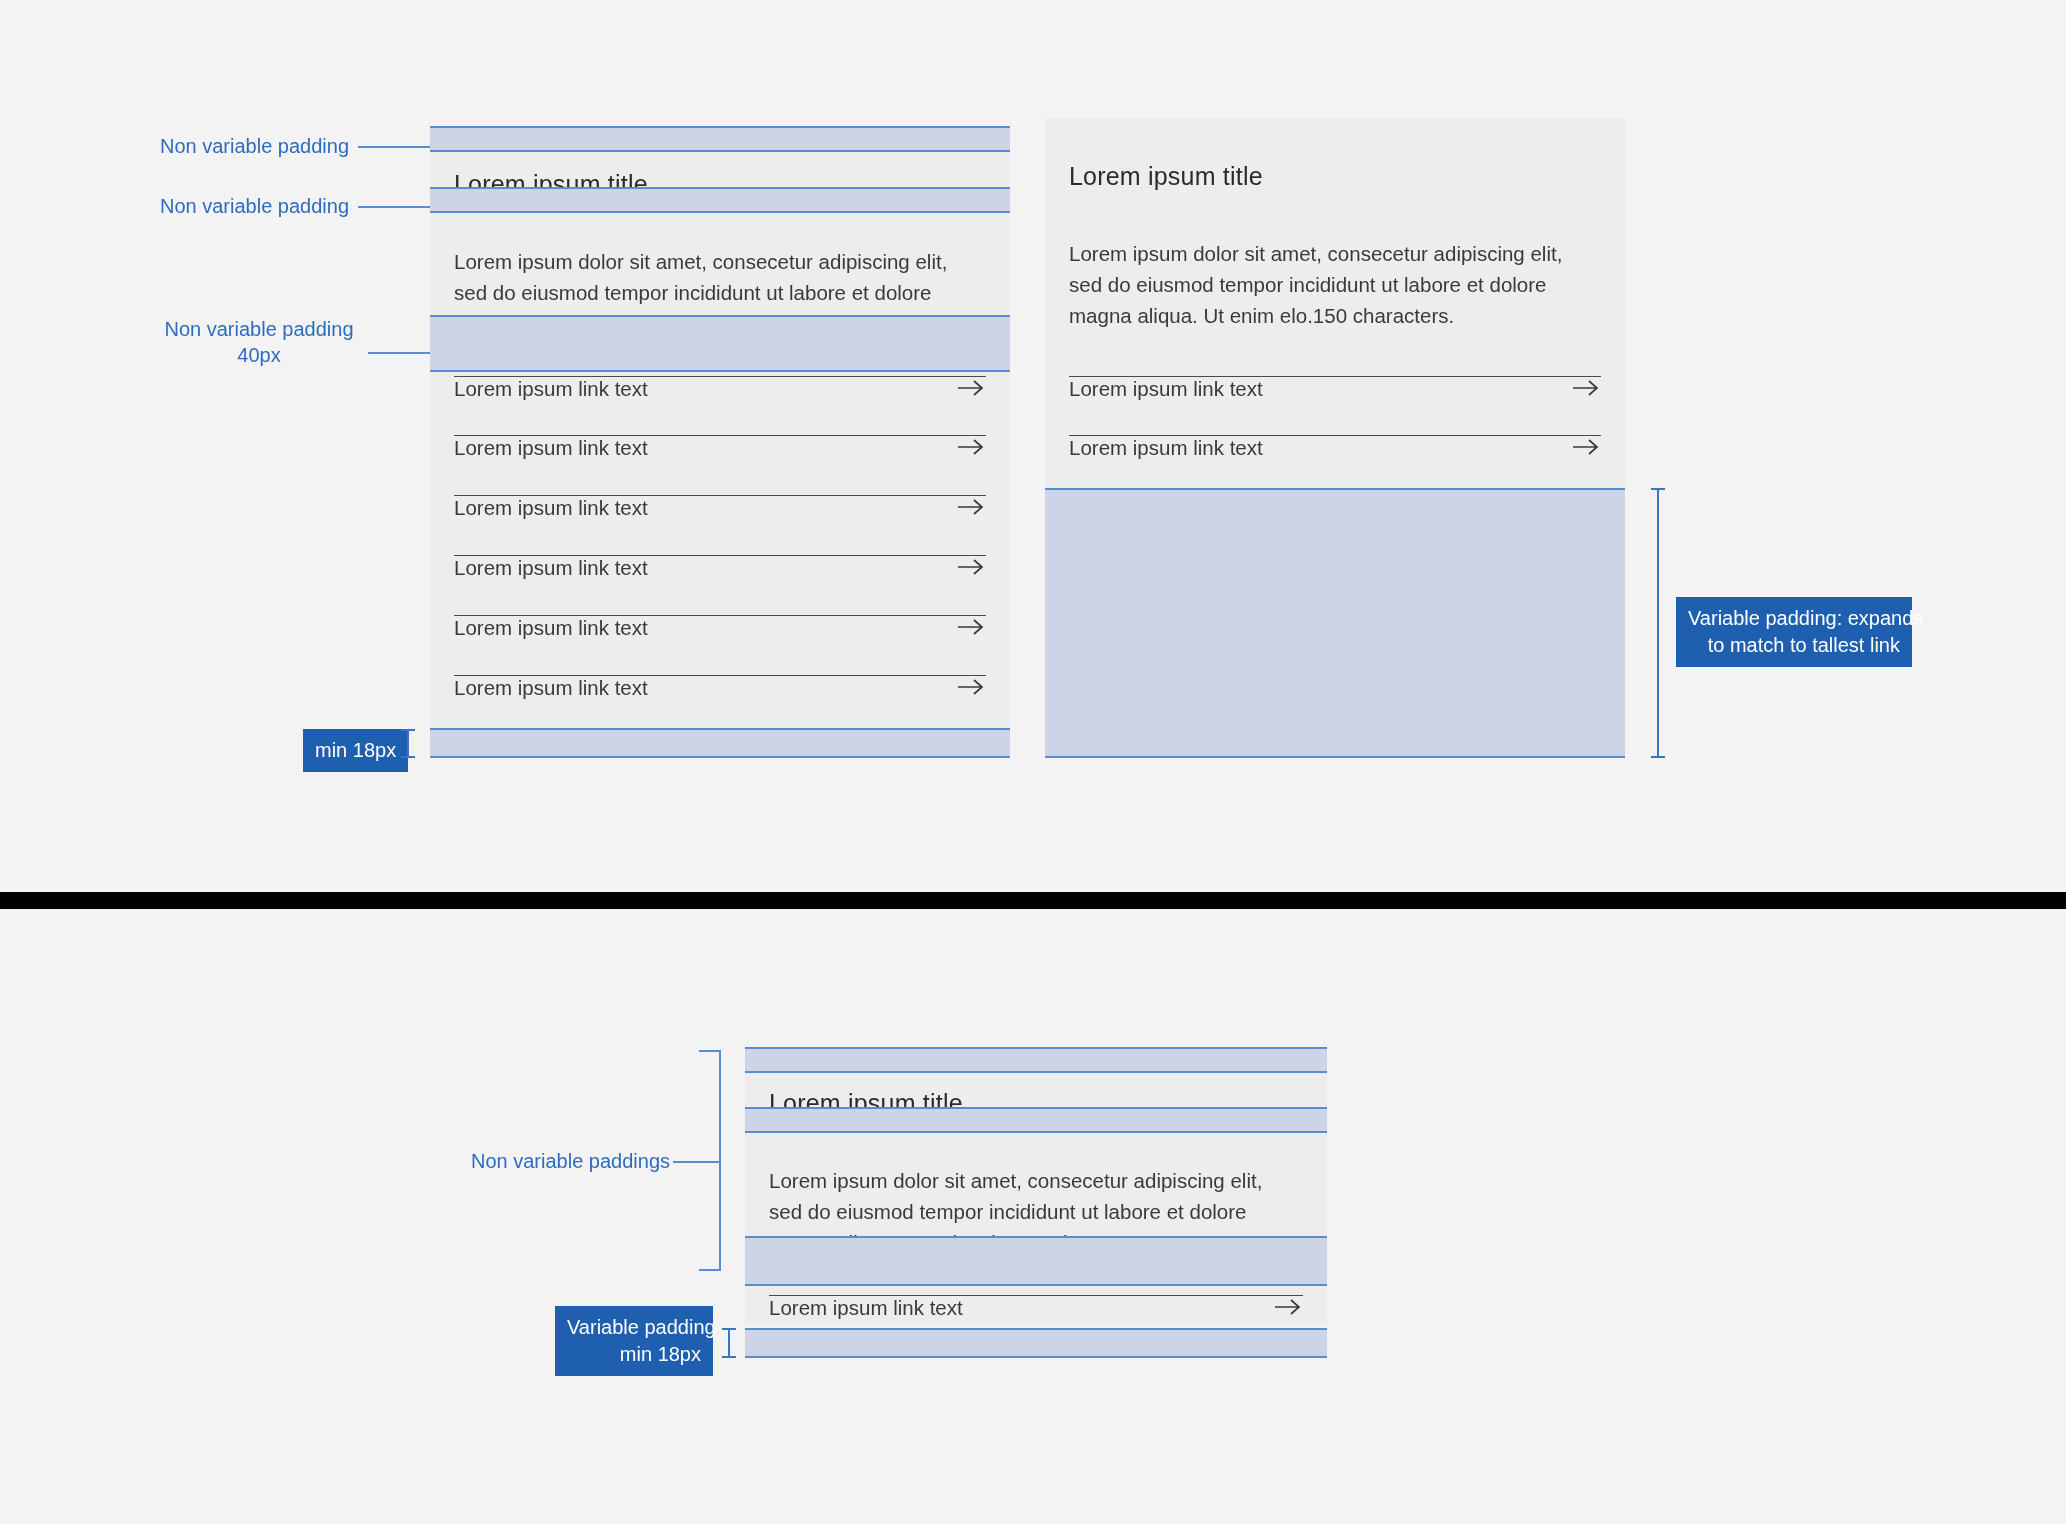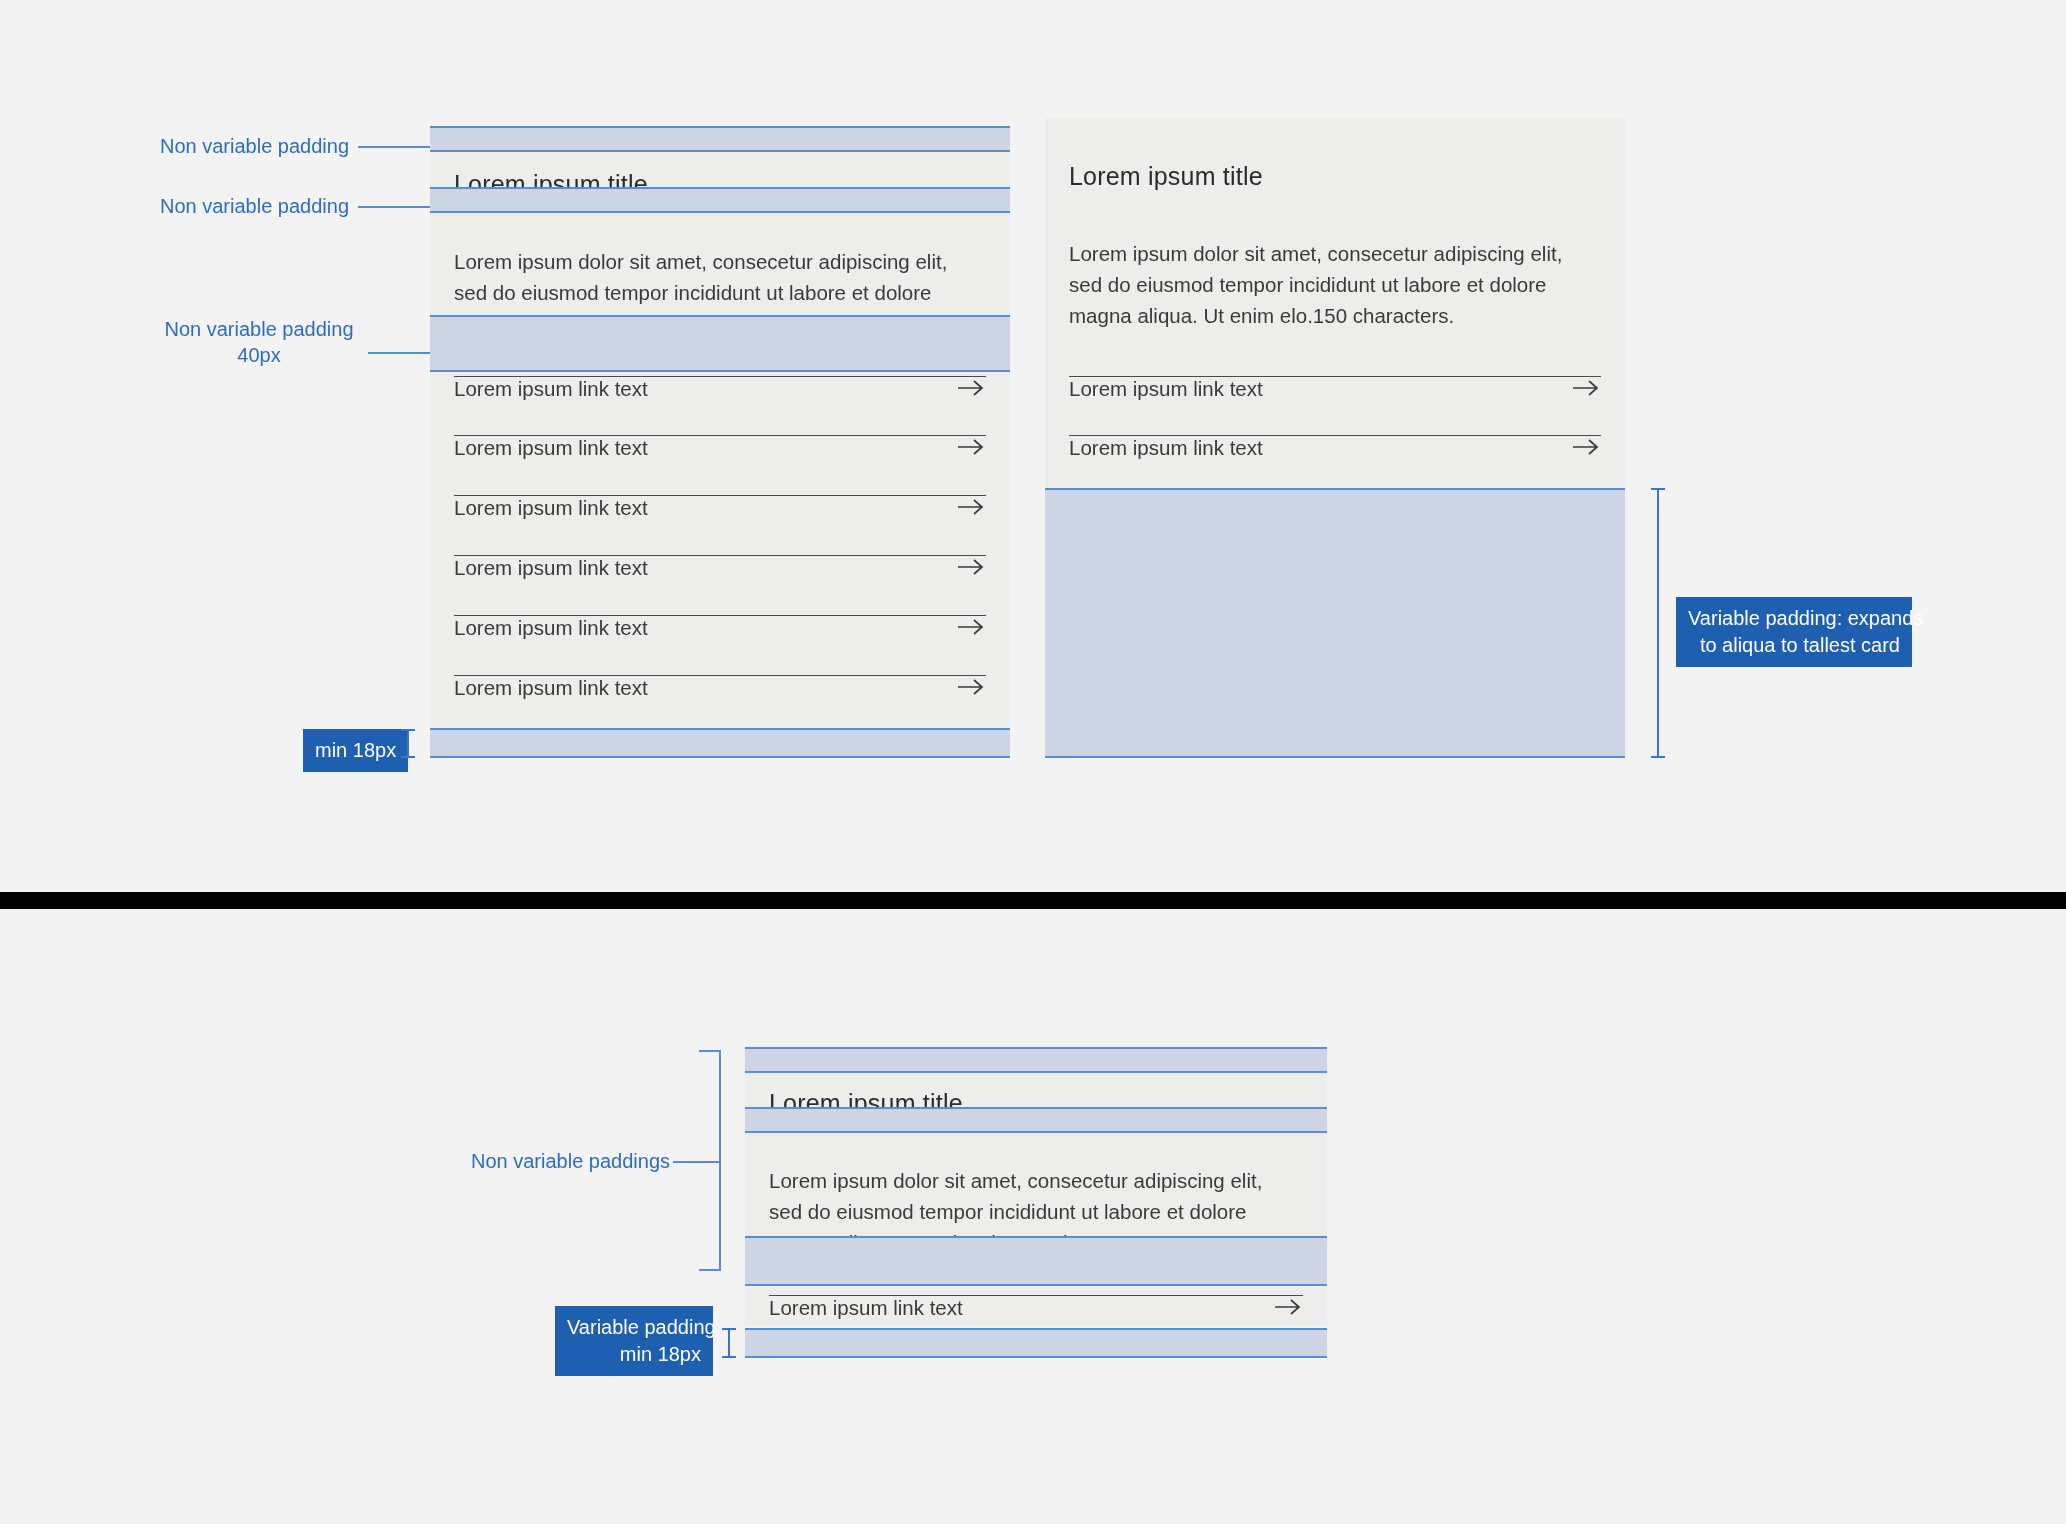--- a/index.html
+++ b/index.html
@@ -287,21 +287,21 @@
     <div class="pad-band" style="left:1045px; top:488px; width:580px; height:270px;"></div>
 
     <div class="ibeam-v" style="left:1651px; top:488px; height:270px;">
       <div class="cap top"></div>
         <div class="stem"></div>
         <div class="cap bot"></div>
     </div>
 
     <div class="badge" style="left:1676px; top:597px; width:236px;">
       <div>Variable padding: expands</div>
-      <div>to aliqua to tallest card</div>
+      <div>to match to tallest link</div>
     </div>
 
   </div>
 
   <div class="panel-divider"></div>
 
   <div class="panel panel-bottom">
 
     <div class="anno" style="left:465px; top:1148px; transform:translateY(-909px);margin-left:6px;">Non variable paddings</div>
     <div class="leader" style="left:673px; top:252px; width:48px;"></div>

